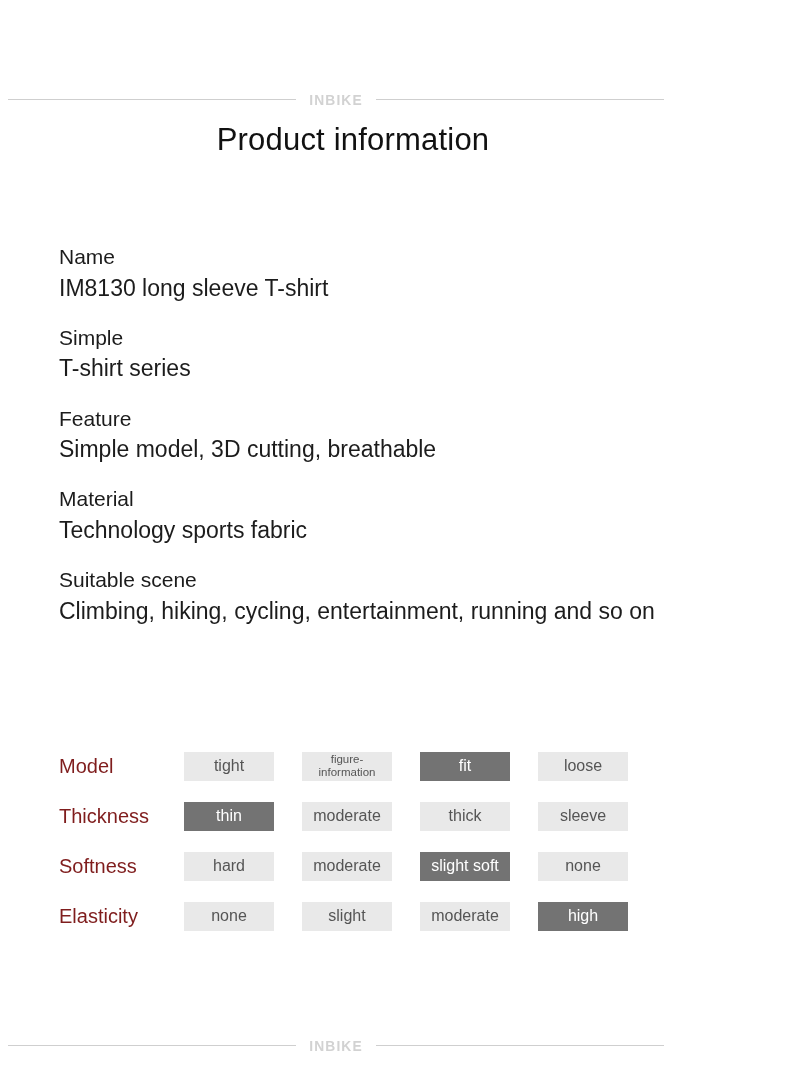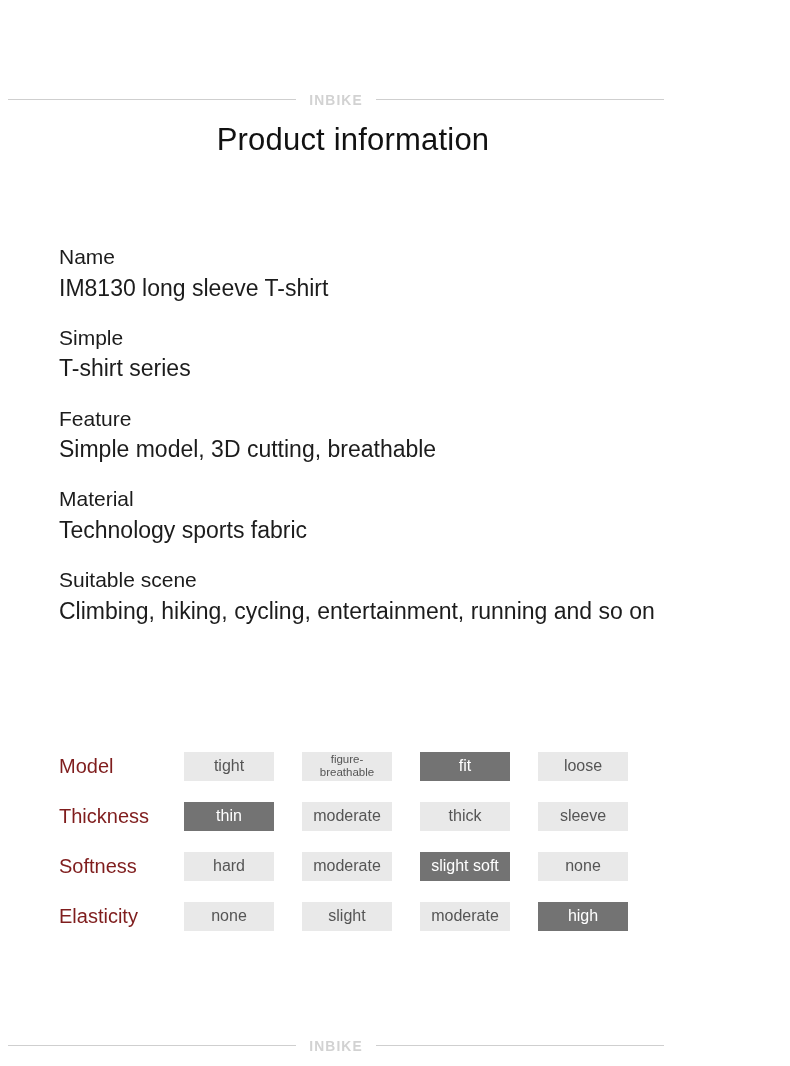--- a/index.html
+++ b/index.html
@@ -163,21 +163,21 @@
   </div>
 </div>
 
 <div class="attributes">
 
   <div class="attr-row">
     <div class="attr-name">Model</div>
     <div class="attr-options">
       <div class="chip">tight</div>
       <div class="chip two-line">figure-
-breathable</div>
+information</div>
       <div class="chip selected">fit</div>
       <div class="chip">loose</div>
     </div>
   </div>
 
   <div class="attr-row">
     <div class="attr-name">Thickness</div>
     <div class="attr-options">
       <div class="chip selected">thin</div>
       <div class="chip">moderate</div>

